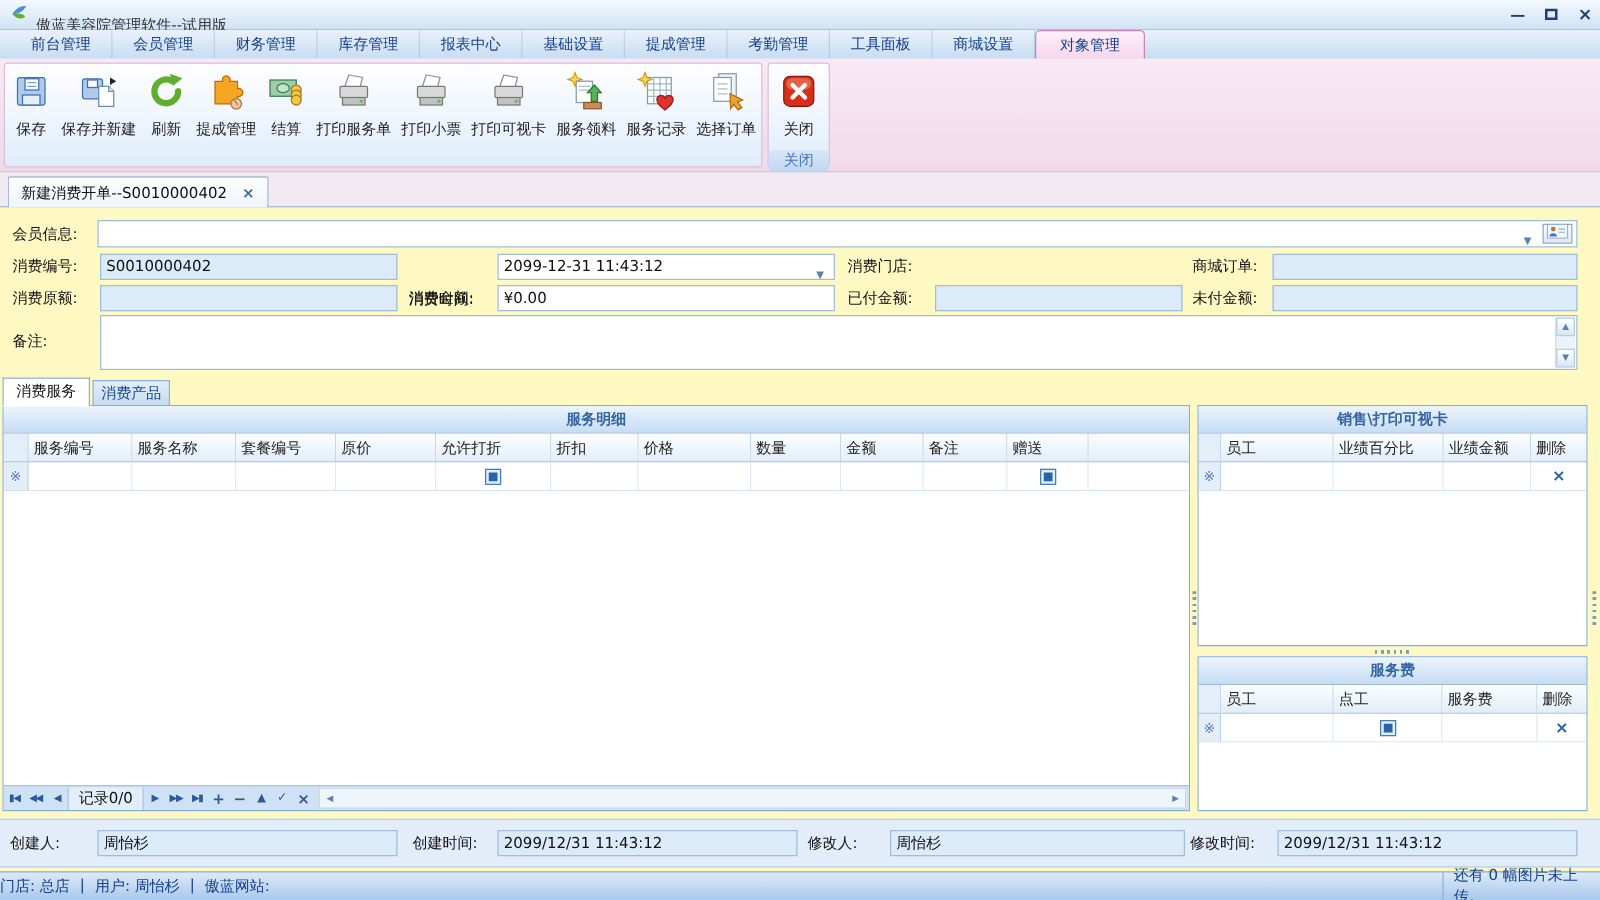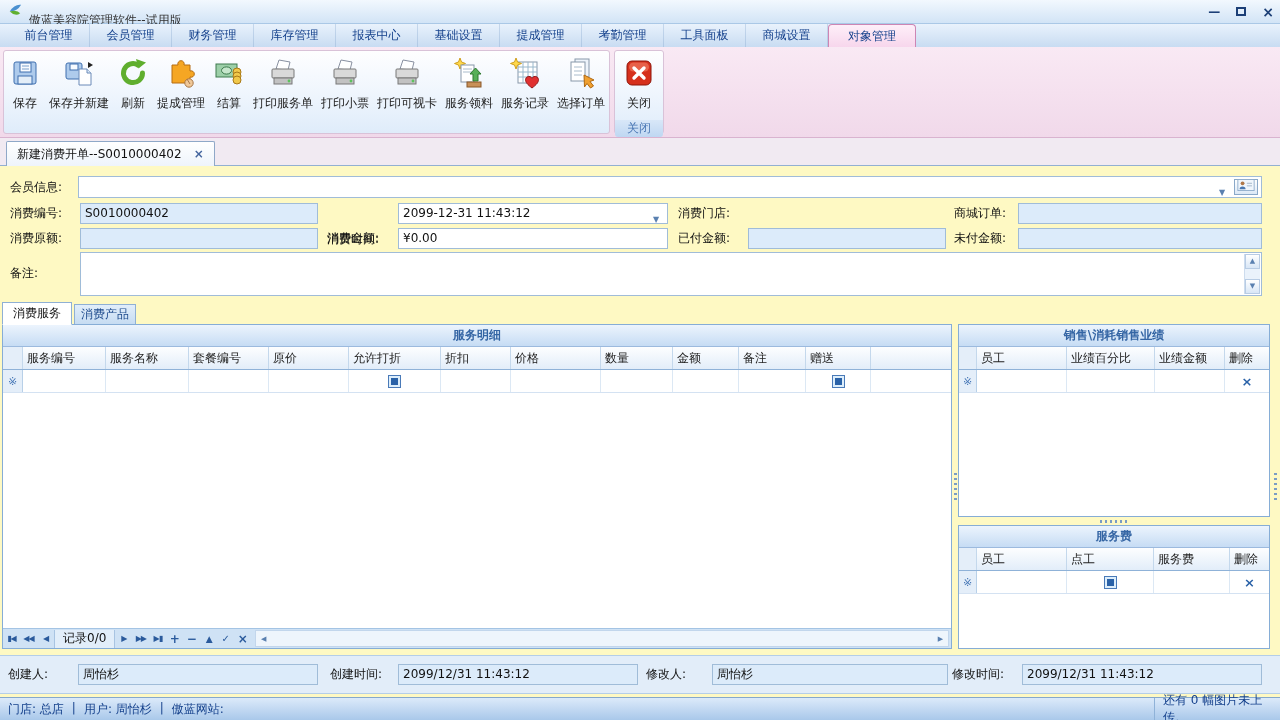--- a/index.html
+++ b/index.html
@@ -104,21 +104,21 @@
 .griph { height:3px; width:28px; background:repeating-linear-gradient(90deg,#7a9cc4 0 2px,transparent 2px 5px); }
 
 
 #footer-strip { position:absolute; left:0; top:489px; width:1280px; height:39px;
   background:#e2edf9; border-top:1px solid #b4cee8; border-bottom:1px solid #b4cee8; }
 
 
 #statusbar { position:absolute; left:0; top:697px; width:1280px; height:23px;
   background:linear-gradient(#dceafa,#a9c8ea); border-top:1px solid #84a8cc;
   display:flex; align-items:center; color:#15418c; }
-#status-left { padding-left:8px; display:flex; gap:8px; }
+#status-left { padding-left:0; display:flex; gap:8px; }
 #status-right { margin-left:auto; width:126px; border-left:1px solid #8fb2d8; height:100%;
   display:flex; align-items:center; padding-left:8px; }
 </style>
 </head>
 <body>
 
 <div id="app">
 
   <div id="titlebar">
     <span>
@@ -384,21 +384,21 @@
             <span class="sa">▶</span>
           </div>
         </div>
       </div>
 
       <div class="vsplit" style="left:952px; top:0; height:325px;">
         <span class="gripv"></span>
       </div>
 
       <div class="panel" style="left:958px; top:0; width:312px; height:193px;">
-        <div class="pcap">销售\消耗销售业绩</div>
+        <div class="pcap">销售\打印可视卡</div>
         <div class="phead">
           <div class="hc hsel" style="width:18px;"></div>
           <div class="hc" style="width:90px;">员工</div>
           <div class="hc" style="width:88px;">业绩百分比</div>
           <div class="hc" style="width:70px;">业绩金额</div>
           <div class="hc" style="flex:1; border-right:none;">删除</div>
         </div>
         <div class="prow">
           <div class="selcell" style="width:18px;">※</div>
           <div class="rc" style="width:90px;"></div>

